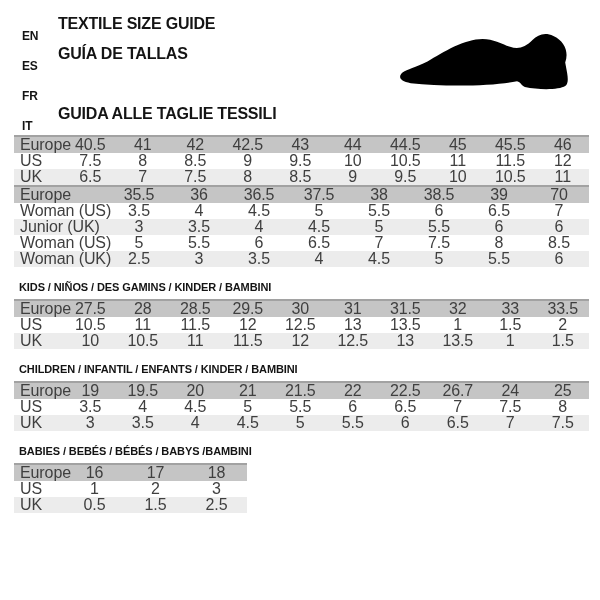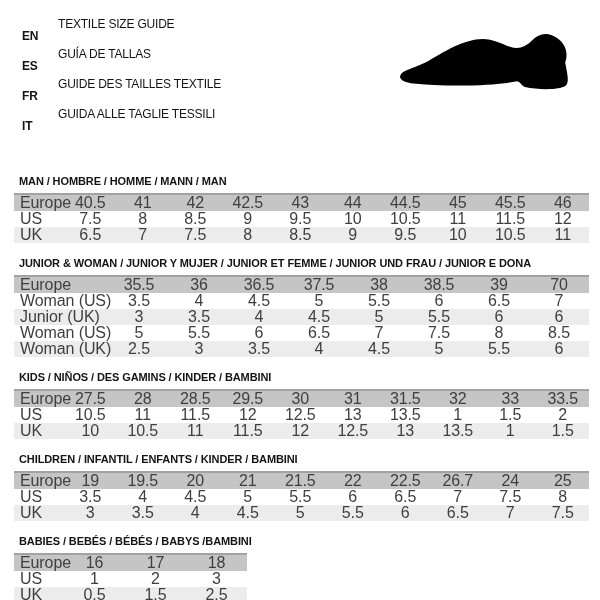--- a/index.html
+++ b/index.html
@@ -25,21 +25,21 @@
   
   .langs{padding-left:8px;}
   .lang-row{display:flex;line-height:18px;}
   .lang-code{
     width:36px;flex:0 0 36px;
     font-weight:bold;font-size:12px;color:var(--title-text);
     letter-spacing:-0.2px;
     margin-top:12px;
   }
   .lang-title{
-    font-weight:normal;font-size:12px;color:var(--title-text);
+    font-weight:bold;font-size:16px;color:var(--title-text);
     letter-spacing:-0.2px;
   }
 
   
   .category{
     margin-top:8px;padding-left:5px;
     font-weight:bold;font-size:13px;color:var(--title-text);
     letter-spacing:-0.2px;line-height:15px;
   }
 
@@ -78,21 +78,20 @@
       <div class="lang-row">
         <span class="lang-code">EN</span>
         <span class="lang-title">TEXTILE SIZE GUIDE</span>
       </div>
       <div class="lang-row">
         <span class="lang-code">ES</span>
         <span class="lang-title">GUÍA DE TALLAS</span>
       </div>
       <div class="lang-row">
         <span class="lang-code">FR</span>
-        <span class="lang-title">GUIDE DES TAILLES TEXTILE</span>
       </div>
       <div class="lang-row">
         <span class="lang-code">IT</span>
         <span class="lang-title">GUIDA ALLE TAGLIE TESSILI</span>
       </div>
     </div>
 
   <div class="shoe-wrap">
     <svg viewBox="0 0 185 65" xmlns="http://www.w3.org/2000/svg" aria-hidden="true">
       <path fill="var(--shoe)" d="
@@ -109,21 +108,20 @@
         C 107 14 99 9 88 9
         C 70 9 48 22 32 32
         C 20 38 11 40 7 43
         Z"></path>
     </svg>
   </div>
 
 
   <div id="tables">
       <section class="size-section">
-        <h2 class="table-title">MAN / HOMBRE / HOMME / MANN / MAN</h2>
         <table class="size-table" style="width: 575px;">
           <colgroup>
             <col style="width: 50px;">
             <col style="width: 52.5px;">
             <col style="width: 52.5px;">
             <col style="width: 52.5px;">
             <col style="width: 52.5px;">
             <col style="width: 52.5px;">
             <col style="width: 52.5px;">
             <col style="width: 52.5px;">
@@ -168,21 +166,20 @@
               <td class="val">9</td>
               <td class="val">9.5</td>
               <td class="val">10</td>
               <td class="val">10.5</td>
               <td class="val">11</td>
             </tr>
           </tbody>
         </table>
       </section>
       <section class="size-section">
-        <h2 class="table-title">JUNIOR &amp; WOMAN / JUNIOR Y MUJER / JUNIOR ET FEMME / JUNIOR UND FRAU / JUNIOR E DONA</h2>
         <table class="size-table" style="width: 575px;">
           <colgroup>
             <col style="width: 95px;">
             <col style="width: 60px;">
             <col style="width: 60px;">
             <col style="width: 60px;">
             <col style="width: 60px;">
             <col style="width: 60px;">
             <col style="width: 60px;">
             <col style="width: 60px;">

